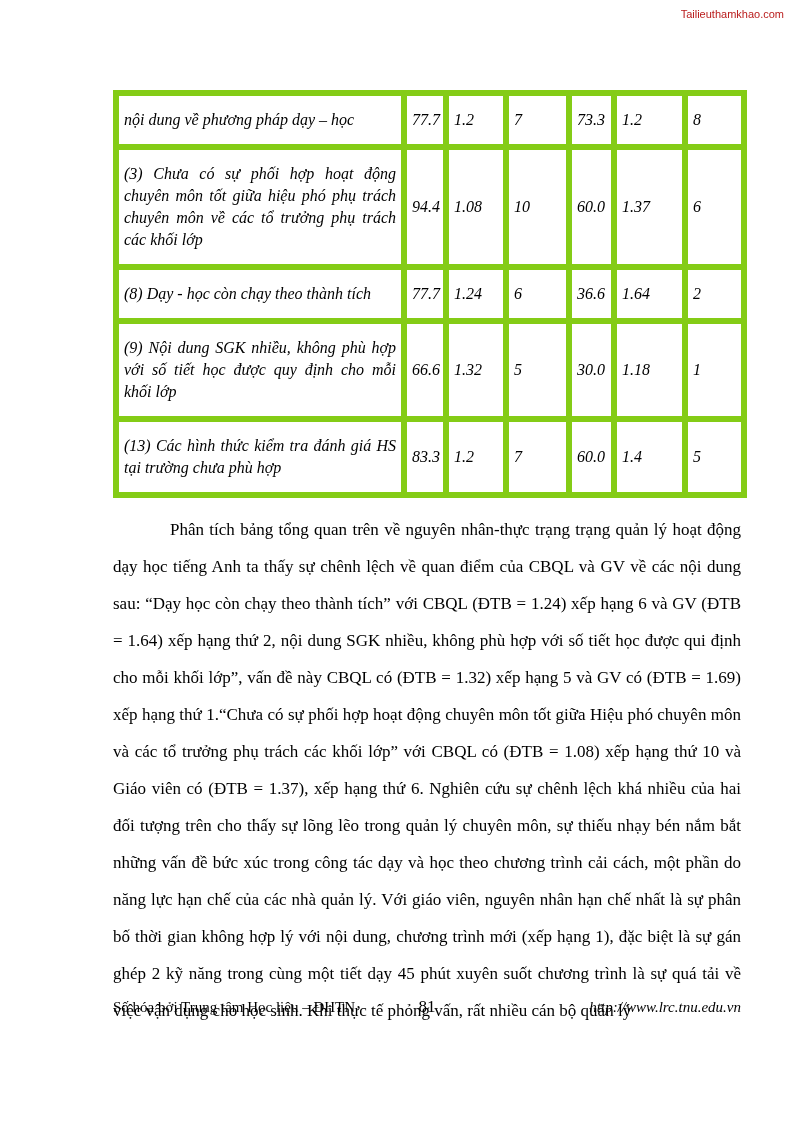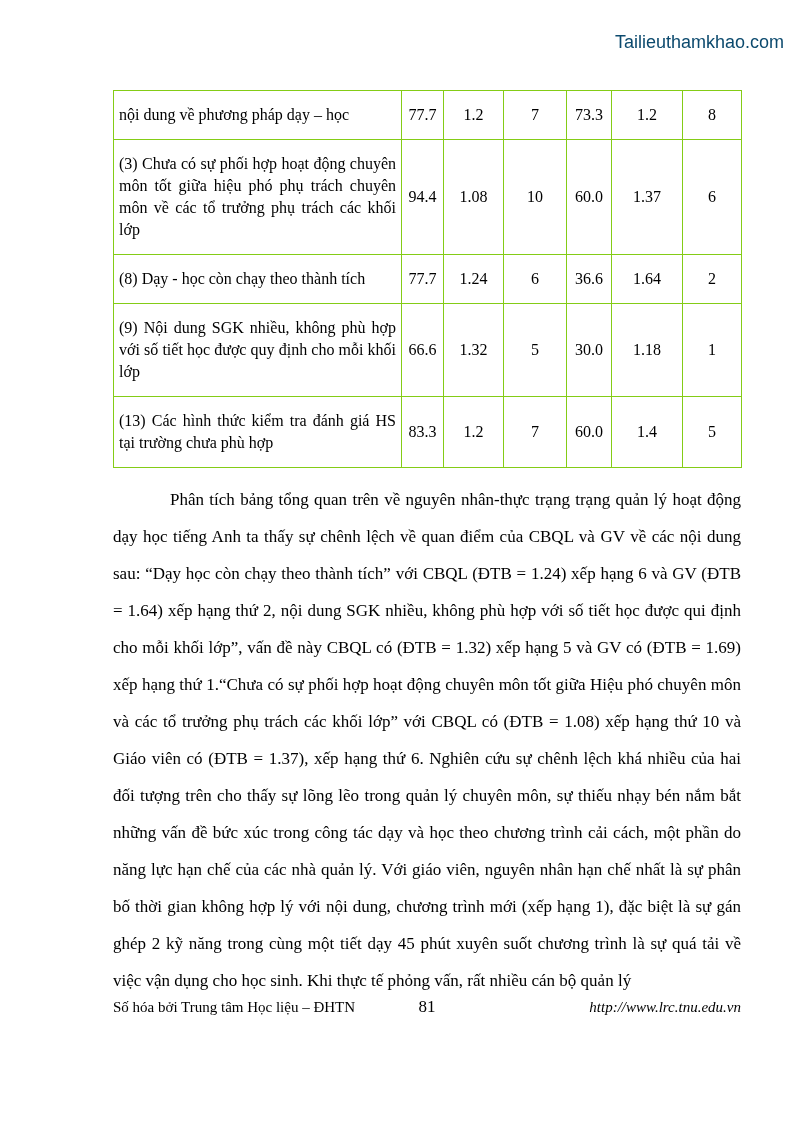--- a/index.html
+++ b/index.html
@@ -11,45 +11,45 @@
     background: #ffffff;
     font-family: "Liberation Serif", serif;
     color: #000;
     overflow: hidden;
   }
   .watermark {
     position: absolute;
     top: 8px;
     right: 10px;
     font-family: "Liberation Sans", sans-serif;
-    font-size: 18px;
-    color: #0c4a6e;
-    margin-top: 24px;
+    font-size: 11px;
+    color: #b91c1c;
   }
   .content {
     position: absolute;
     left: 113px;
     top: 90px;
     width: 628px;
   }
   table.data-table {
     border-collapse: collapse;
     table-layout: fixed;
     width: 628px;
     font-size: 16px;
   }
   table.data-table td {
-    border: 1px solid #84cc16;
+    border: 6px solid #84cc16;
     padding: 13px 5px;
     line-height: 22px;
     vertical-align: middle;
     overflow: hidden;
+    font-style: italic;
   }
   td.label-cell { text-align: justify; }
-  td.num-cell  { text-align: center; padding: 1px 2px; }
+  td.num-cell  { text-align: left; padding: 1px 2px; }
   .body-text {
     margin-top: 13px;
     font-size: 17px;
     line-height: 37px;
     text-align: justify;
     text-indent: 57px;
   }
   .footer {
     position: absolute;
     left: 113px;

